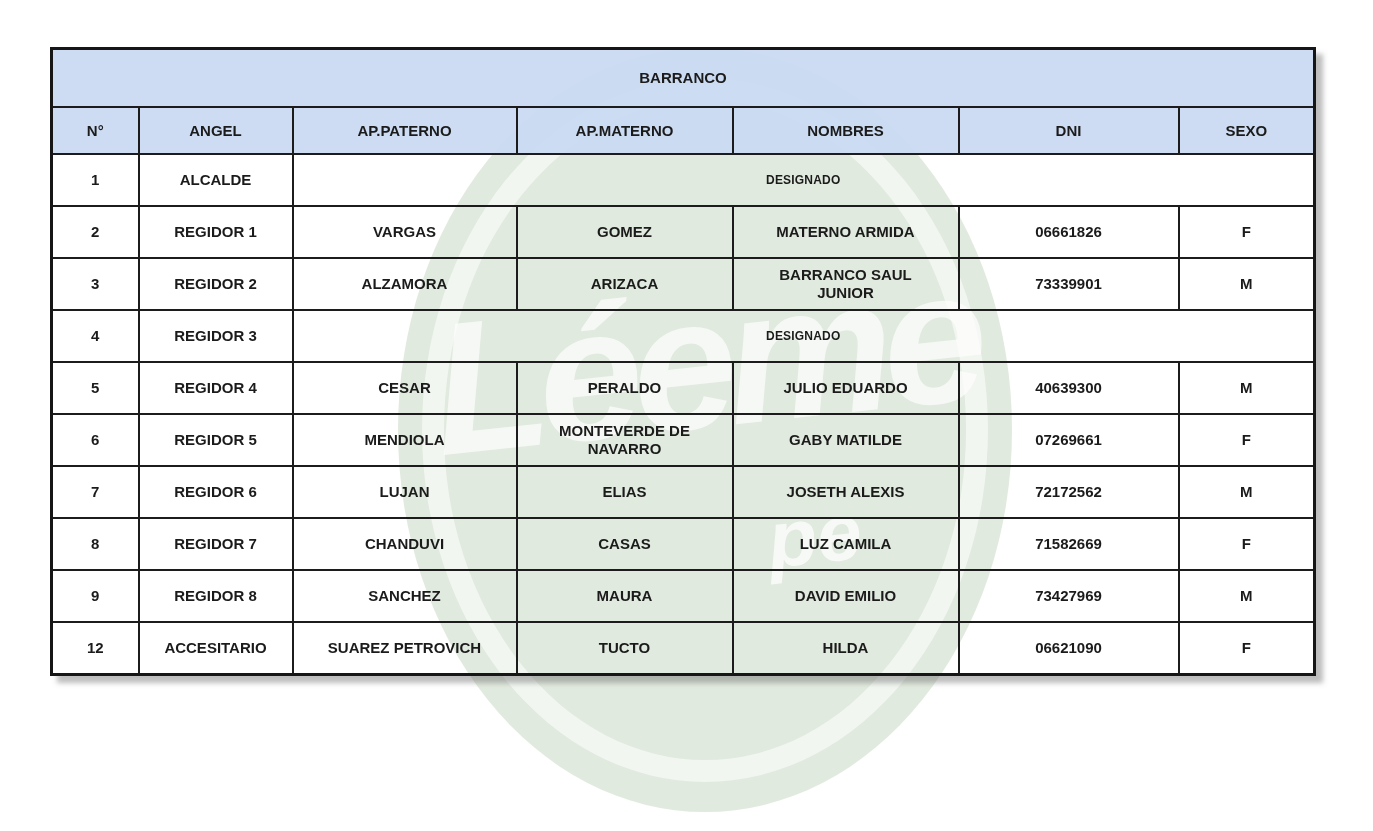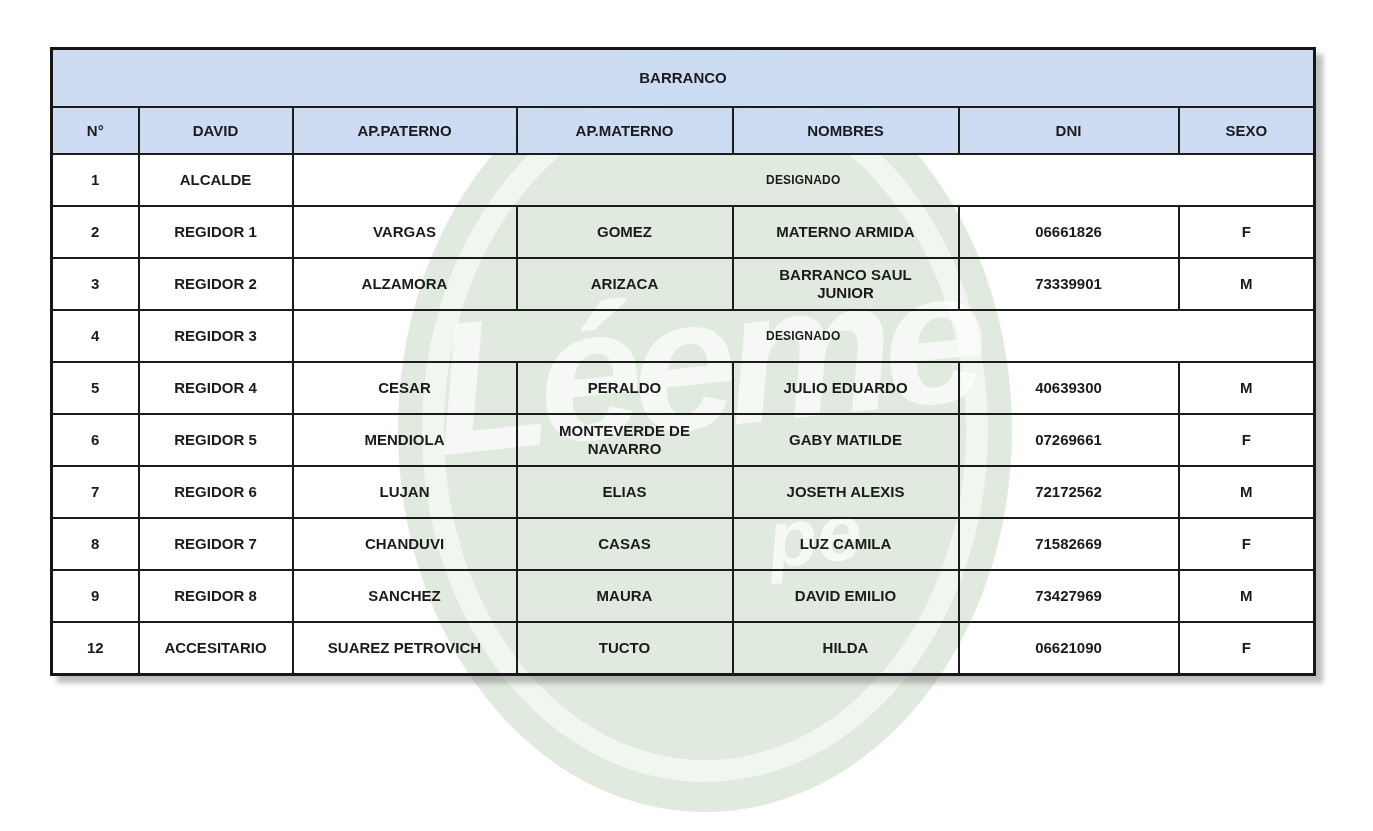--- a/index.html
+++ b/index.html
@@ -94,21 +94,21 @@
       <col style="width:226px">
       <col style="width:220px">
       <col style="width:136px">
     </colgroup>
     <thead>
       <tr class="title-row">
         <th colspan="7">BARRANCO</th>
       </tr>
       <tr class="head-row">
         <th>N°</th>
-        <th>DAVID</th>
+        <th>ANGEL</th>
         <th>AP.PATERNO</th>
         <th>AP.MATERNO</th>
         <th>NOMBRES</th>
         <th>DNI</th>
         <th>SEXO</th>
       </tr>
     </thead>
     <tbody>
         <tr>
           <td>1</td>

